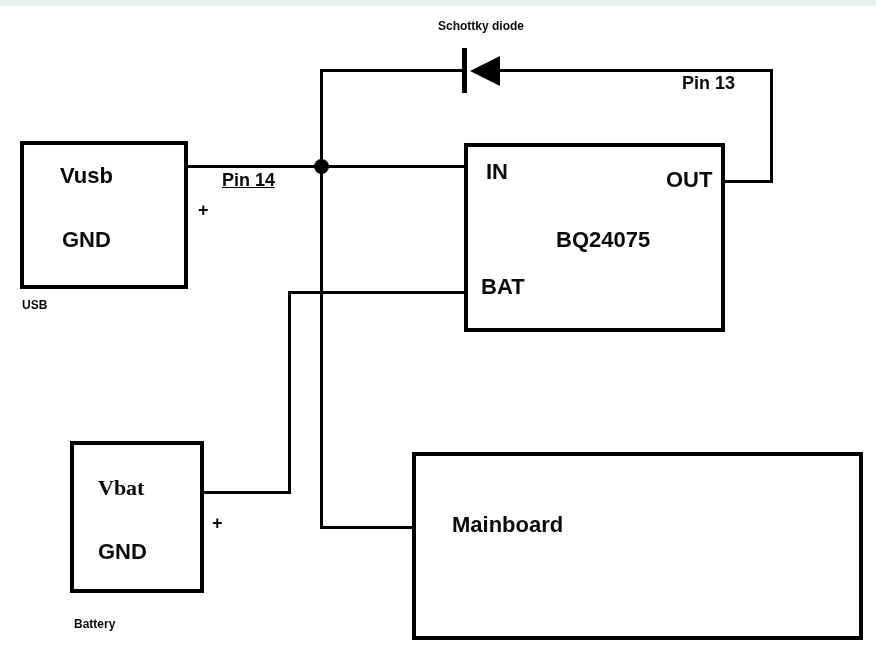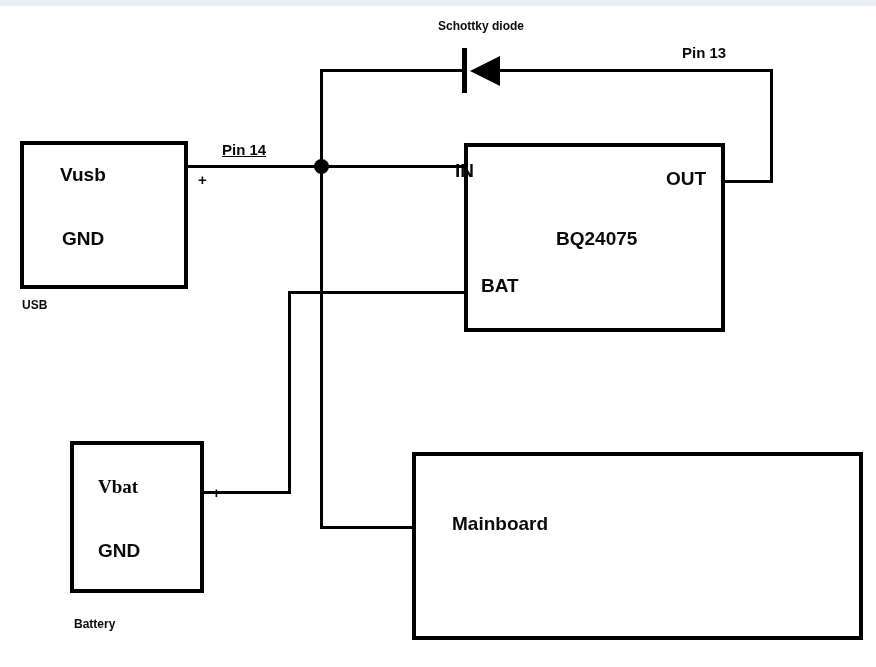--- a/index.html
+++ b/index.html
@@ -63,23 +63,23 @@
     border-right: 30px solid #000000;
   }
   
   .lbl {
     position: absolute;
     font-weight: bold;
     color: #0a0a0a;
     white-space: nowrap;
     line-height: 1;
   }
-  .t17 { font-size: 19px; }
+  .t17 { font-size: 22px; }
   .t16 { font-size: 12px; }
-  .t15 { font-size: 15px; }
+  .t15 { font-size: 18px; margin-top: 29px; }
 </style>
 </head>
 <body>
 
 <div id="canvas">
 
   <div class="topstrip"></div>
 
   <div class="block" style="left:20px; top:141px; width:168px; height:148px;"></div>
   <div class="lbl t17" style="left:60px; top:165px;">Vusb</div>
@@ -87,21 +87,21 @@
   <div class="lbl t16" style="left:22px; top:299px;">USB</div>
   <div class="lbl t15" style="left:198px; top:172px;">+</div>
 
   <div class="block" style="left:70px; top:441px; width:134px; height:152px;"></div>
   <div class="lbl t17" style="left:98px; top:477px;font-family:Liberation Serif, serif;">Vbat</div>
   <div class="lbl t17" style="left:98px; top:541px;">GND</div>
   <div class="lbl t16" style="left:74px; top:607px;margin-top:11px;">Battery</div>
   <div class="lbl t15" style="left:212px; top:485px;">+</div>
 
   <div class="block" style="left:464px; top:143px; width:261px; height:189px;"></div>
-  <div class="lbl t17" style="left:455px; top:161px;">IN</div>
+  <div class="lbl t17" style="left:486px; top:161px;">IN</div>
   <div class="lbl t17" style="left:666px; top:169px;">OUT</div>
   <div class="lbl t17" style="left:481px; top:276px;text-align:right;">BAT</div>
   <div class="lbl t17" style="left:556px; top:229px;">BQ24075</div>
 
   <div class="block" style="left:412px; top:452px; width:451px; height:188px;"></div>
   <div class="lbl t17" style="left:452px; top:514px;">Mainboard</div>
 
   <div class="wire wire-h" style="left:186px; top:165px; width:140px;"></div>
   <div class="lbl t15" style="left:222px; top:142px;text-decoration:underline;">Pin 14</div>
 

